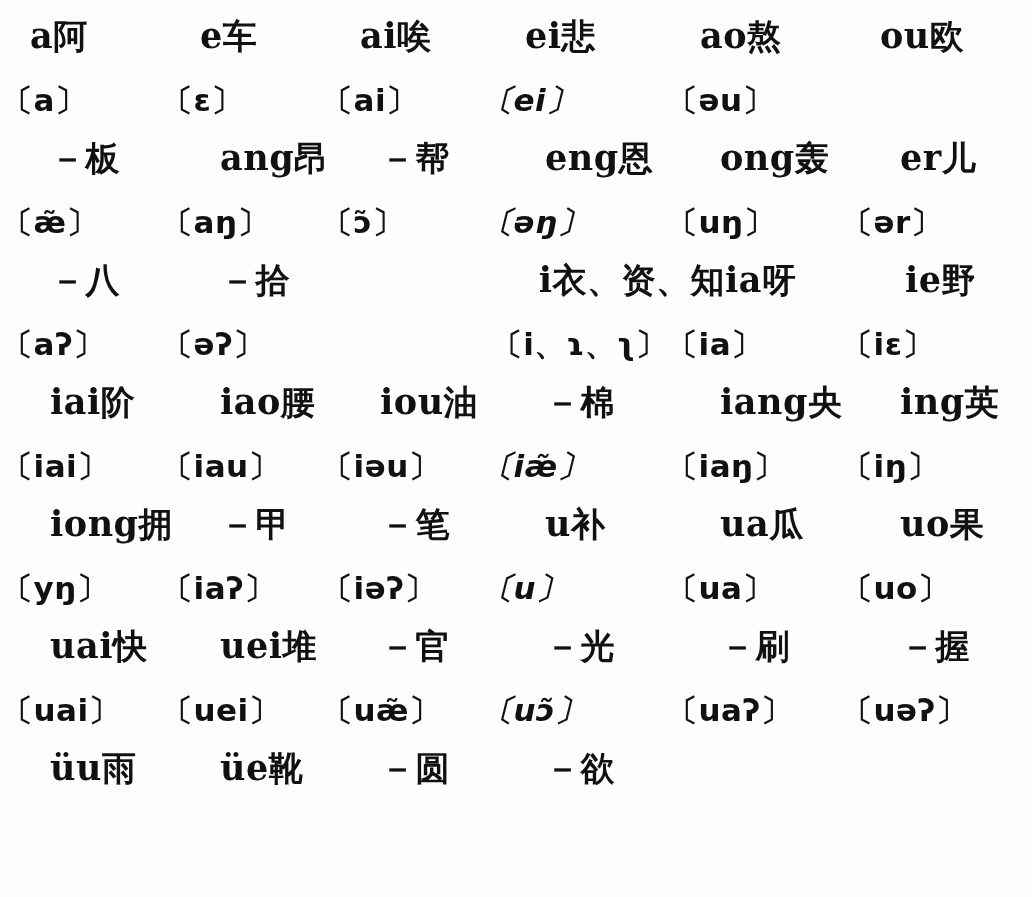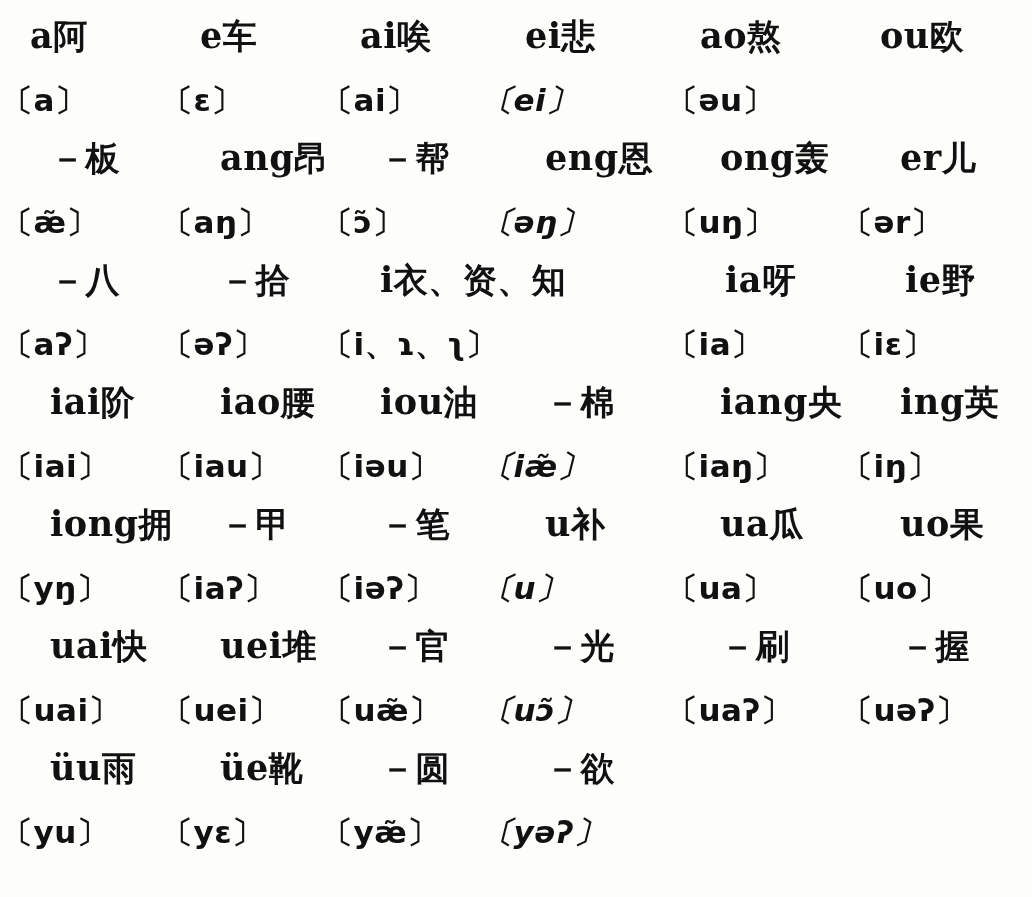--- a/index.html
+++ b/index.html
@@ -65,21 +65,21 @@
   .c3 { flex: 0 0 175px; }
   .c4 { flex: 0 0 180px; margin-top: 32px; }
   .c5 { flex: 1 1 auto; }
 
   .ipa .c0 { flex: 0 0 160px; }
   .ipa .c1 { flex: 0 0 160px; }
   .ipa .c2 { flex: 0 0 160px; }
   .ipa .c3 { flex: 0 0 185px; font-style: italic; }
   .ipa .c4 { flex: 0 0 175px; }
   .ipa .c5 { flex: 1 1 auto; }
-  .wide3 { flex: 0 0 345px !important; }
+  .wide3 { flex: 0 0 345px !important; text-align: right; }
   .indent { padding-left: 20px; }
   .spacer { flex: 1 1 0; }
 </style>
 </head>
 <body>
 
 <div id="sheet">
 
   <div class="row syl">
     <div class="cell c0"><span>a</span><span class="han">阿</span></div>
@@ -187,21 +187,14 @@
   </div>
 
   <div class="row syl">
     <div class="cell c0 indent"><span>üu</span><span class="han">雨</span></div>
     <div class="cell c1"><span>üe</span><span class="han">靴</span></div>
     <div class="cell c2"><span>－</span><span class="han">圆</span></div>
     <div class="cell c3"><span>－</span><span class="han">欲</span></div>
     <div class="spacer"></div>
   </div>
 
-  <div class="row ipa">
-    <div class="cell c0">〔yu〕</div>
-    <div class="cell c1">〔yɛ〕</div>
-    <div class="cell c2">〔yæ̃〕</div>
-    <div class="cell c3">〔yəʔ〕</div>
-    <div class="spacer"></div>
-  </div>
 
 </div>
 
 </body></html>

